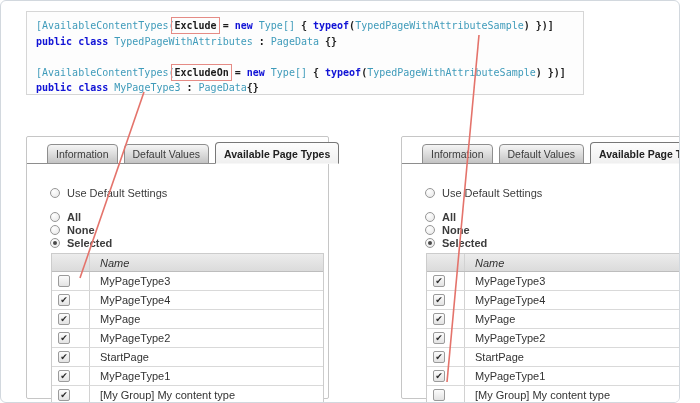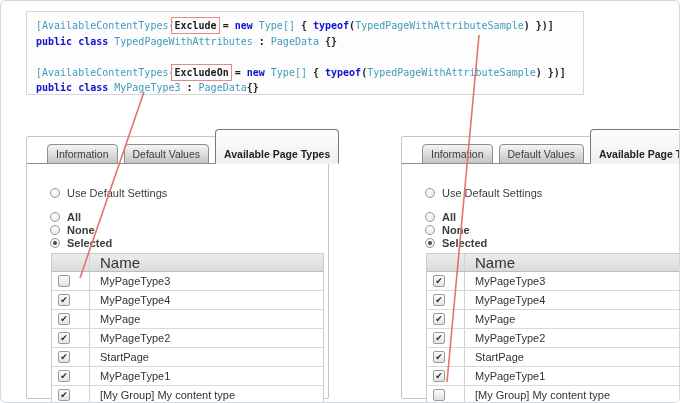--- a/index.html
+++ b/index.html
@@ -37,41 +37,41 @@
     position:absolute;left:0;right:0;top:5px;height:21px;display:flex;align-items:flex-end;
     padding-left:20px;gap:6px;border-bottom:1px solid #8e8e8e;
   }
   .tab{
     position:relative;top:1px;white-space:nowrap;font-size:10.5px;color:#3b3b3b;
     background:linear-gradient(#f5f5f5 0%,#dadada 55%,#c3c3c3 100%);
     border:1px solid #8e8e8e;border-radius:4px 4px 0 0;padding:3px 8px;cursor:default;
   }
   .tab.active{
     font-weight:bold;color:#222;background:linear-gradient(#fdfdfd,#f0f0f0);
-    border-color:#777;border-bottom-color:#f7f7f7;padding-top:18px;z-index:2;
+    border-color:#777;border-bottom-color:#f7f7f7;padding-top:5px;z-index:2;
   }
   .radio-block{position:absolute;left:23px;top:49px;}
   .radio-group.gap{margin-top:11px;font-weight:bold;}
   .radio-row{display:flex;align-items:center;gap:7px;height:13px;font-size:11px;color:#3c3c3c;}
   .radio{
     width:10px;height:10px;box-sizing:border-box;border:1px solid #979797;border-radius:50%;
     background:radial-gradient(circle at 35% 30%,#ffffff,#e6e6e6);position:relative;flex:none;
   }
   .radio.selected::after{
     content:"";position:absolute;left:2px;top:2px;width:4px;height:4px;border-radius:50%;background:#4a4a4a;
   }
   .ptable{position:absolute;left:24px;right:4px;top:116px;background:#fff;border:1px solid #ccc;border-bottom:none;}
   .thead{display:flex;height:17px;background:linear-gradient(#ececec,#dbdbdb);border-bottom:1px solid #bdbdbd;}
   .trow{display:flex;height:18px;border-bottom:1px solid #d9d9d9;background:#fff;}
   .col-check{
     width:38px;flex:none;box-sizing:border-box;border-right:1px solid #d2d2d2;
     display:flex;align-items:center;padding-left:6px;align-self:stretch;
   }
   .col-name{flex:1;display:flex;align-items:center;padding-left:10px;font-size:11px;color:#333;white-space:nowrap;overflow:hidden;}
-  .th-name{font-size:15px;color:#333;}
+  .th-name{font-size:11px;color:#333;font-style:italic;}
   .cb{
     width:12px;height:12px;box-sizing:border-box;border:1px solid #9b9b9b;border-radius:2px;
     background:linear-gradient(#fcfcfc,#e3e3e3);display:flex;align-items:center;justify-content:center;
     font-family:"DejaVu Sans",sans-serif;font-size:9px;line-height:1;color:#2a2a2a;flex:none;
   }
 </style>
 </head>
 <body>
 
 <div id="canvas">

